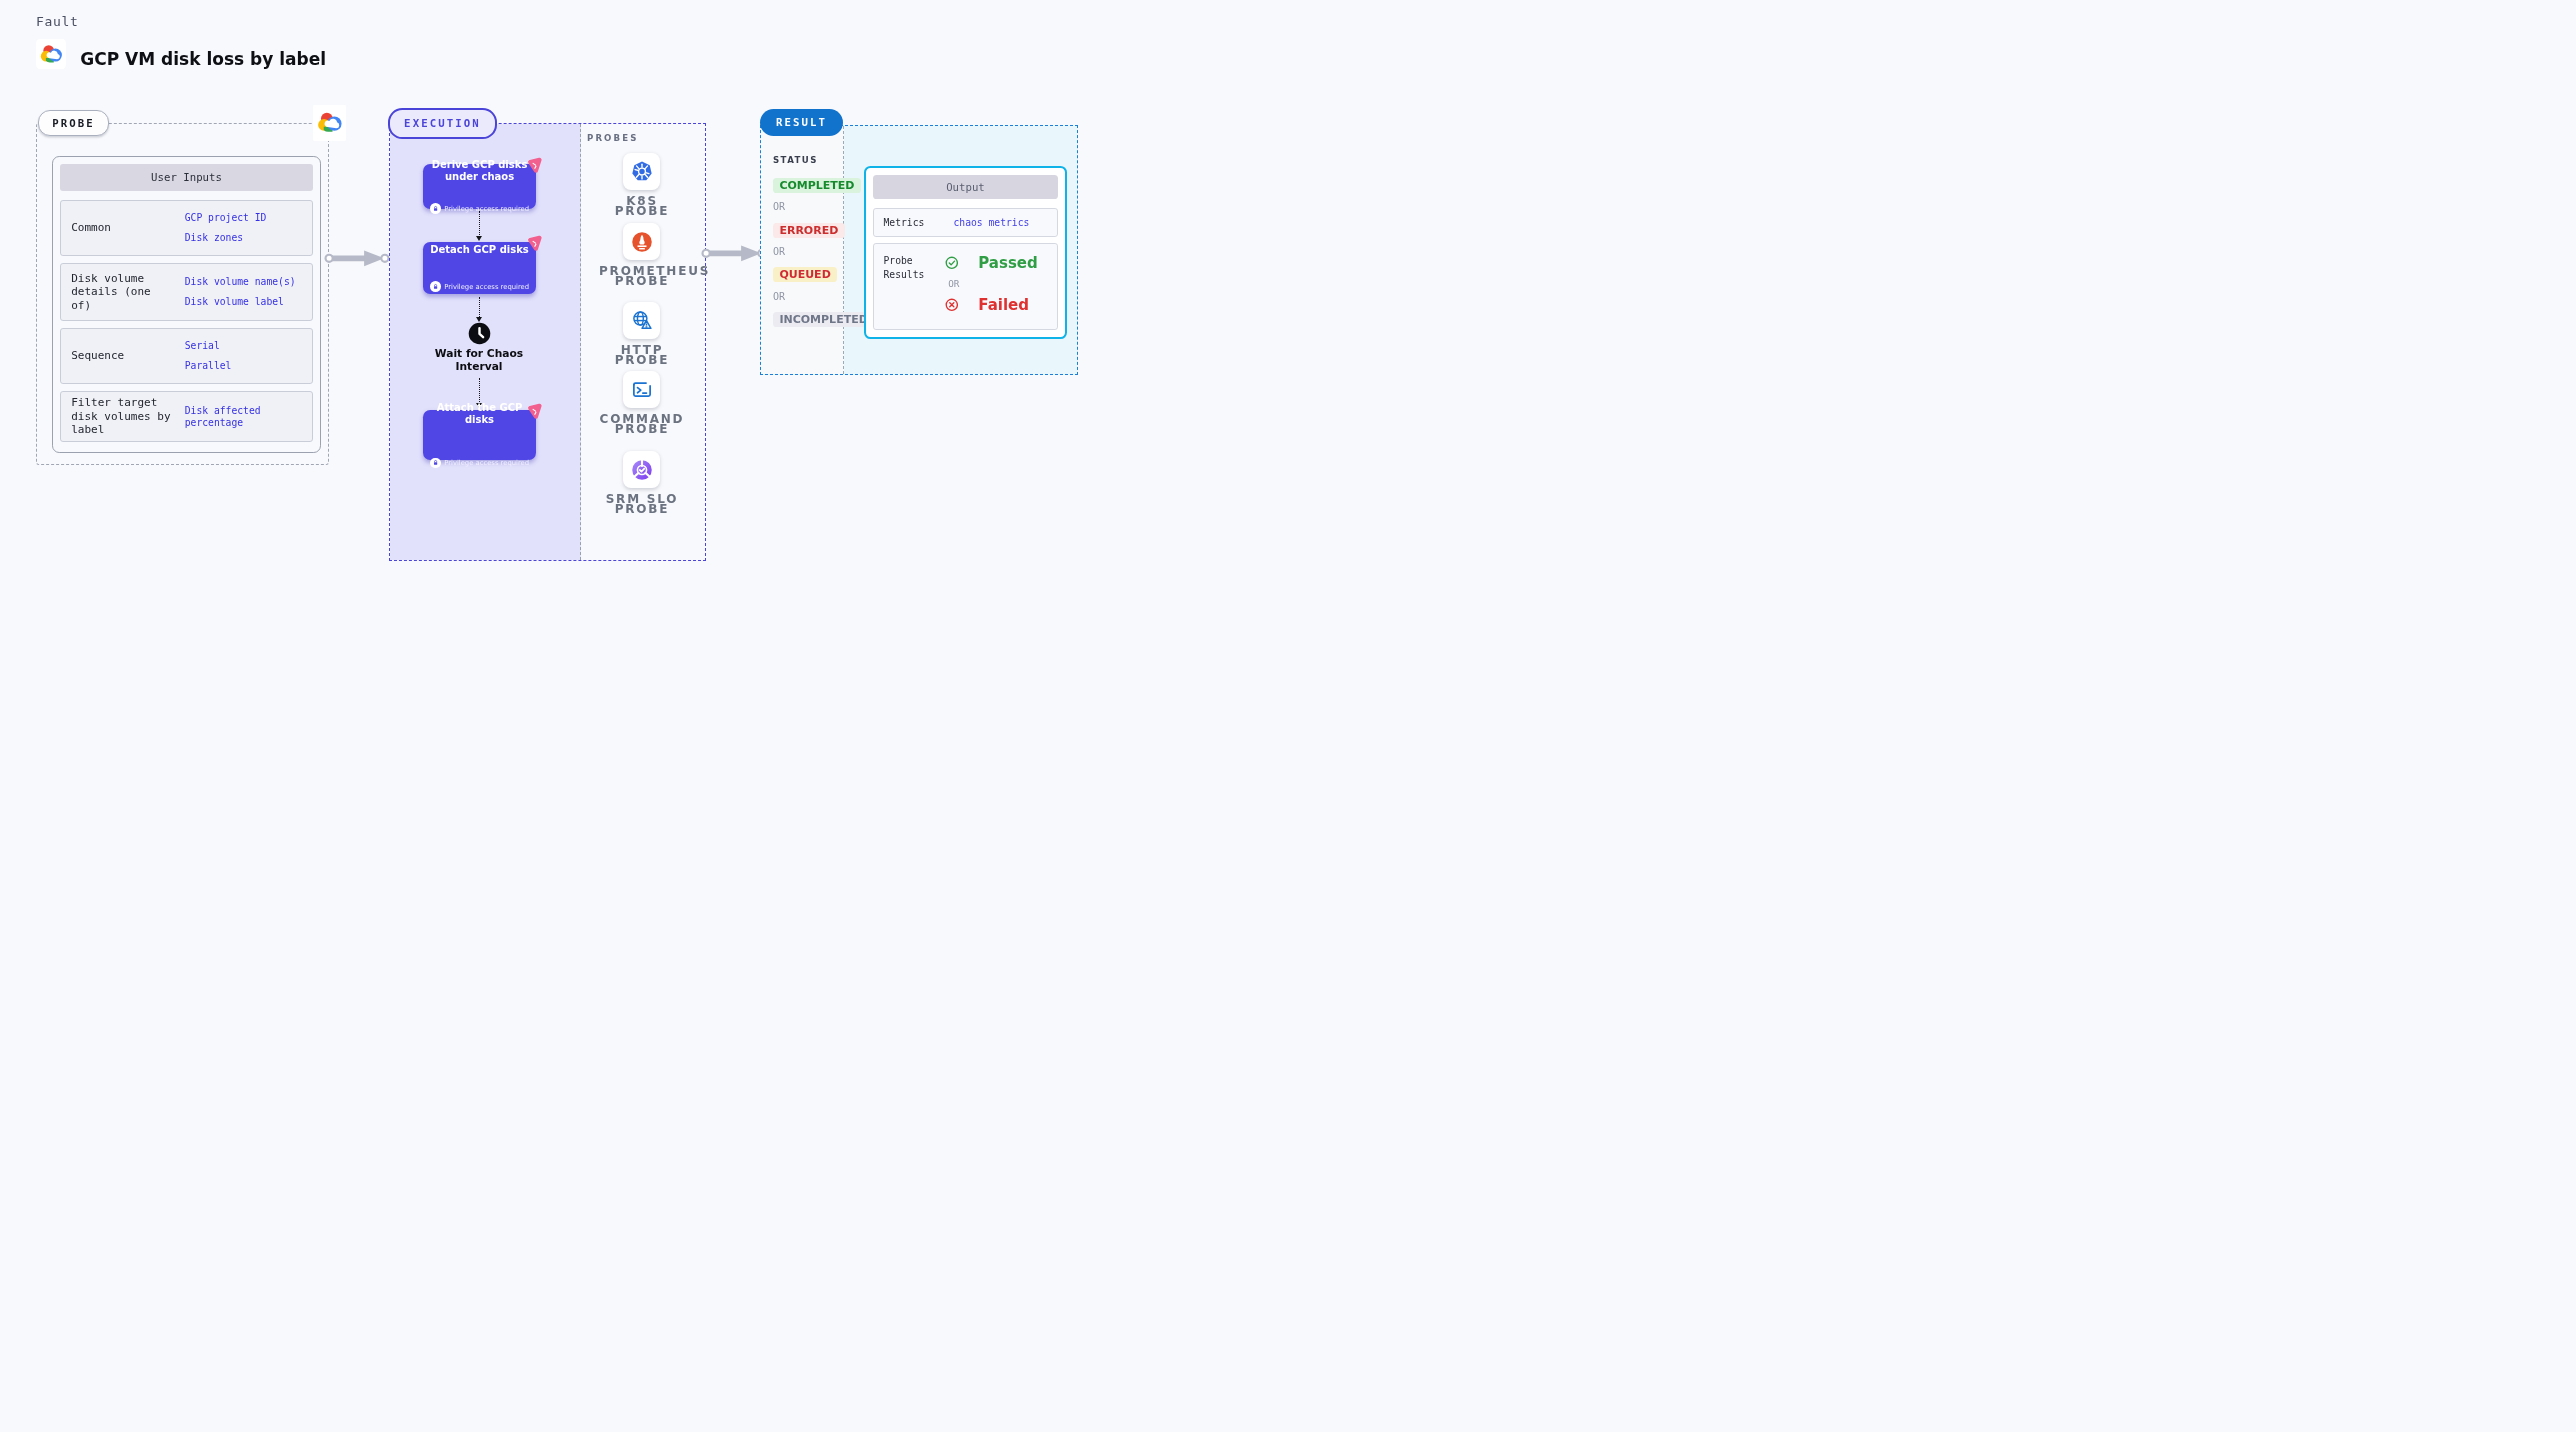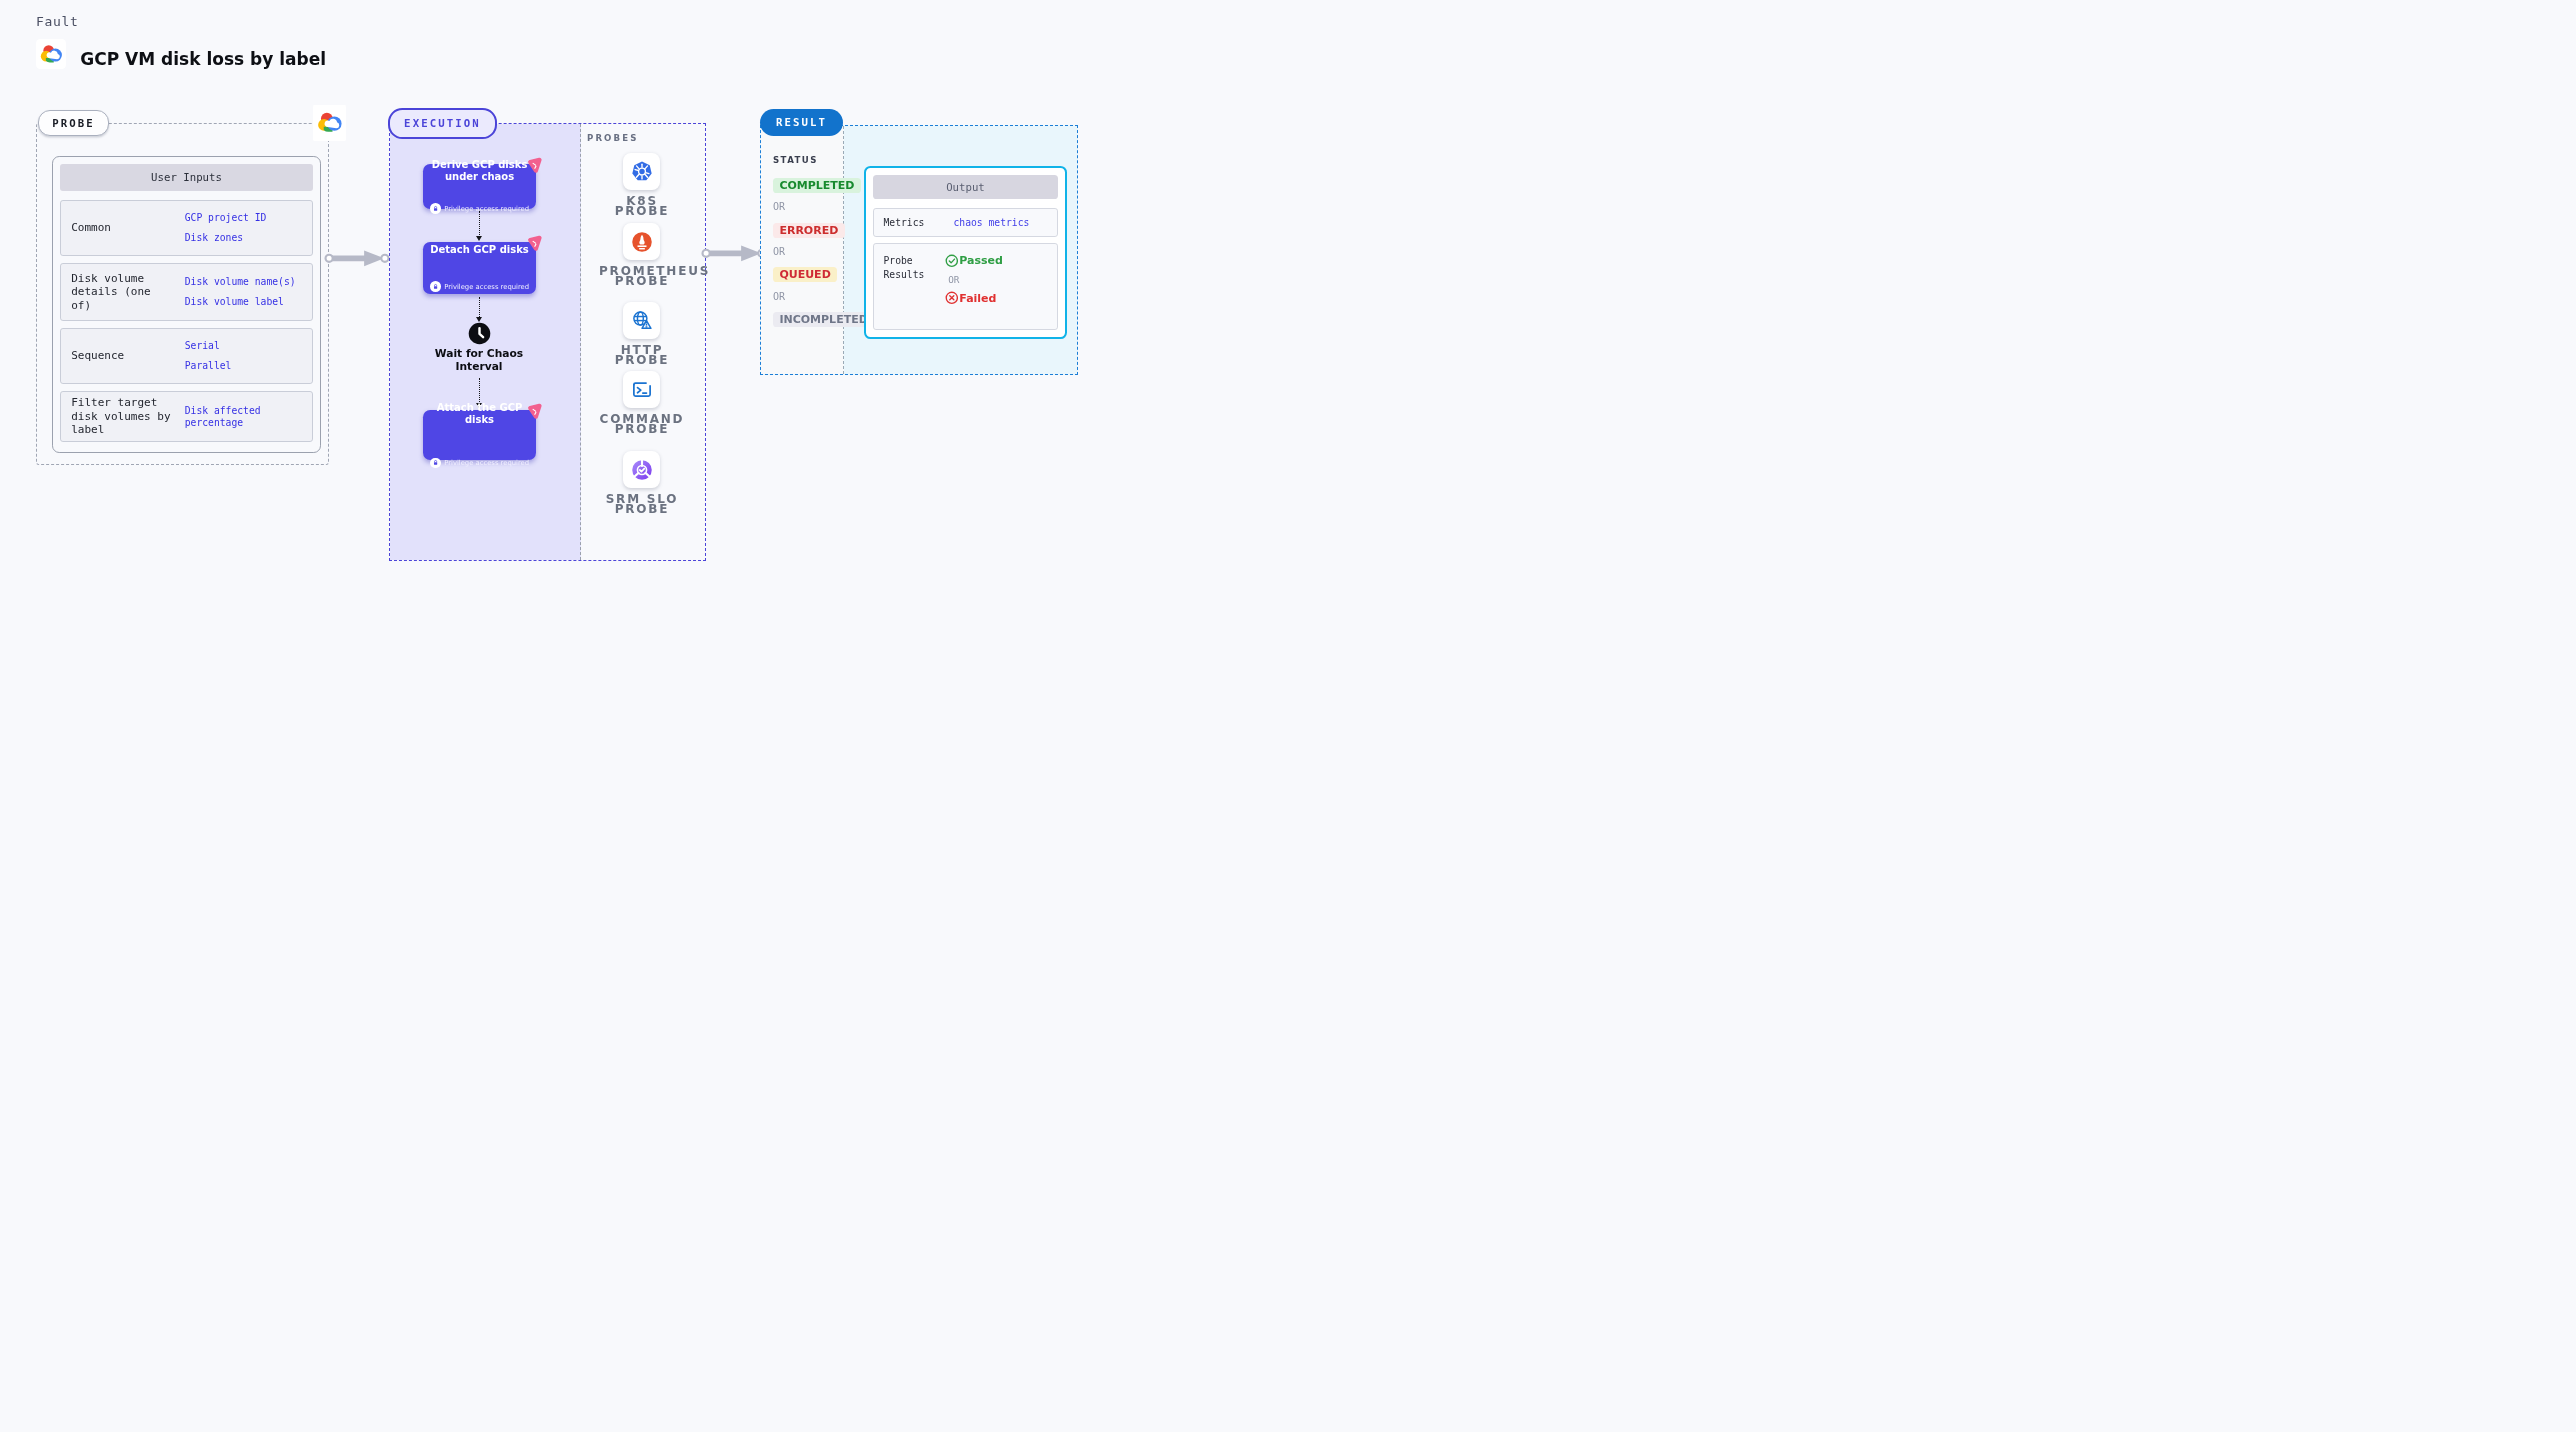--- a/index.html
+++ b/index.html
@@ -71,21 +71,21 @@
 
   .output-card{left:864px;top:166px;width:199px;height:169px;background:#fff;border:2.1px solid #10b3e8;border-radius:6.4px;}
   .out-hdr{position:absolute;left:7.2px;right:7.2px;top:7.2px;height:24px;background:#d7d6e0;border-radius:3.6px;
       display:flex;align-items:center;justify-content:center;font-size:10.7px;color:#5a5f71;}
   .out-row{position:absolute;left:7.2px;right:7.2px;background:#f8f9fc;border:0.7px solid #d5d8e1;border-radius:2.9px;display:flex;}
   .out-row1{top:40px;height:27px;align-items:center;}
   .out-row2{top:75px;height:87px;align-items:flex-start;padding-top:10px;box-sizing:border-box;}
   .out-label{flex:0 0 54px;padding-left:9.3px;font-size:9.7px;color:#2a2d38;line-height:13.6px;}
   .out-link{font-size:9.7px;color:#4340e8;padding-left:16px;cursor:pointer;}
   .pr-col{display:flex;flex-direction:column;gap:6.4px;padding-left:7.2px;}
-  .pr-item{display:flex;align-items:center;gap:1px;font-size:11px;font-weight:bold;}
+  .pr-item{display:flex;align-items:center;gap:20px;font-size:15px;font-weight:bold;}
   .pr-pass{color:#2f9e44;} .pr-fail{color:#e03131;}
   .pr-or{font-size:9.3px;color:#9096a6;font-weight:normal;padding-left:3.6px;font-family:"DejaVu Sans Mono",monospace;}
 </style>
 </head>
 <body>
 
 <div id="canvas">
 
   <div class="abs kicker mono">Fault</div>
   <div class="abs title-row">

